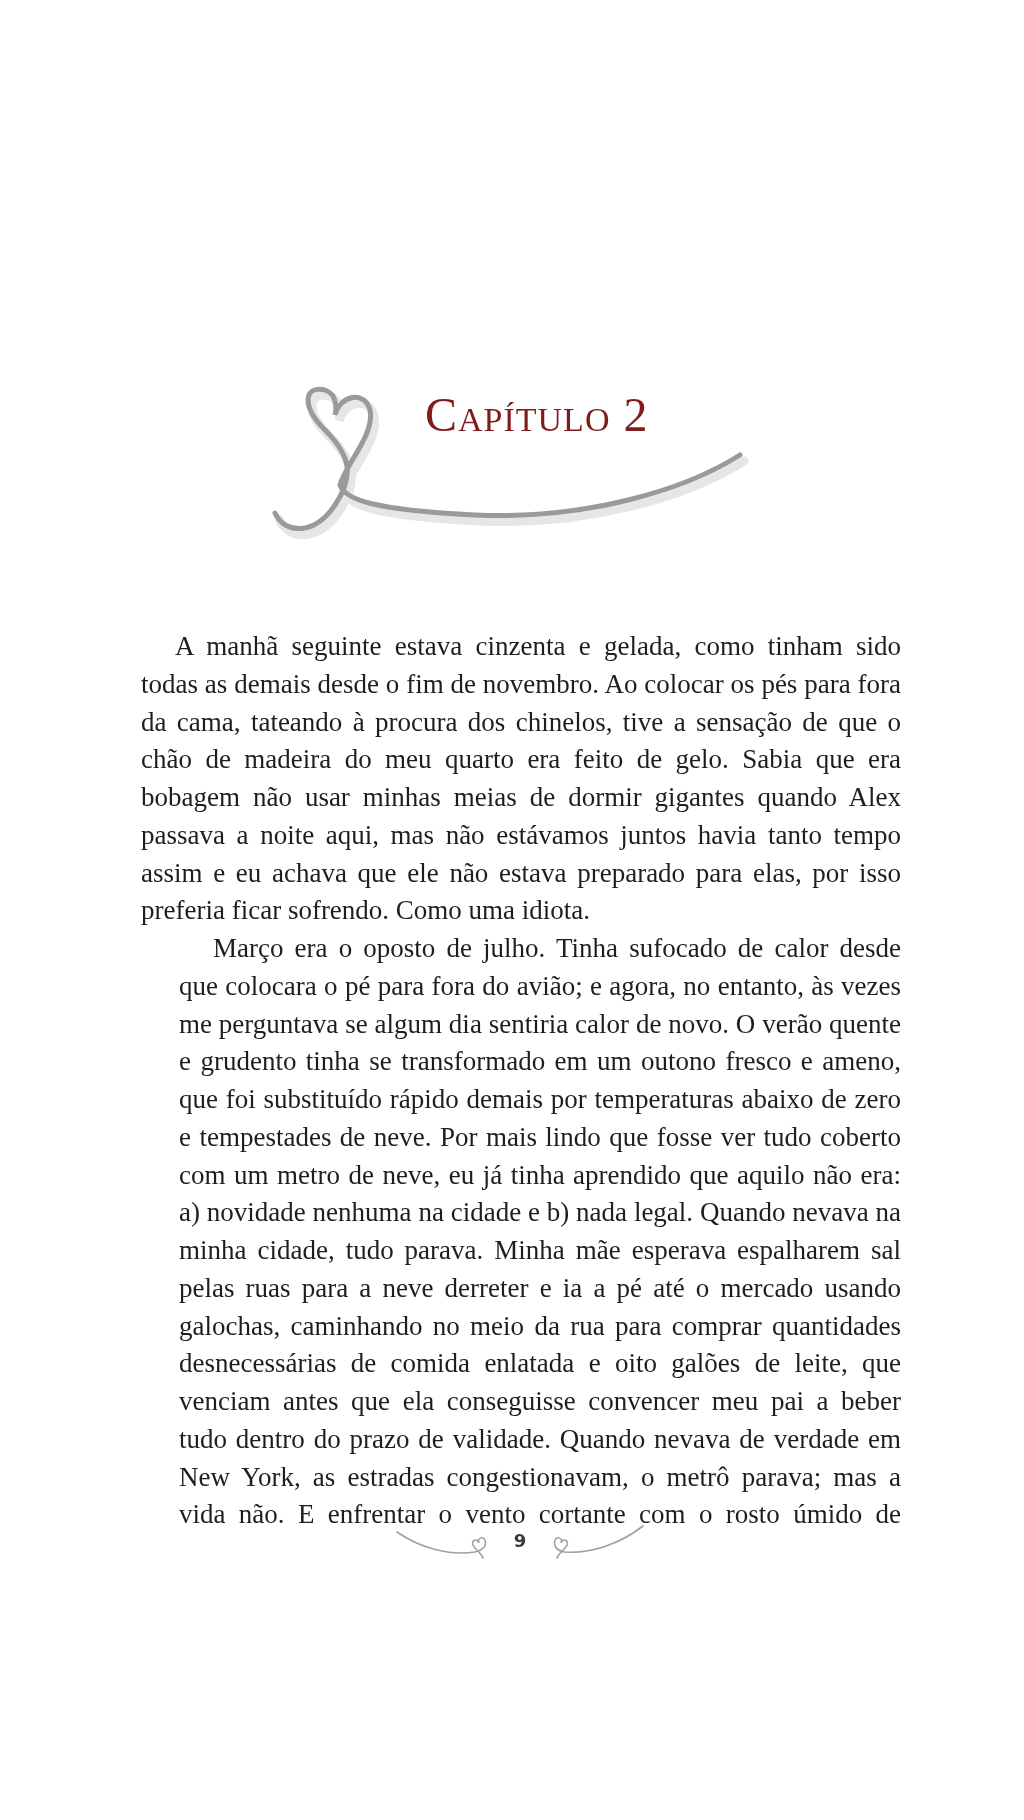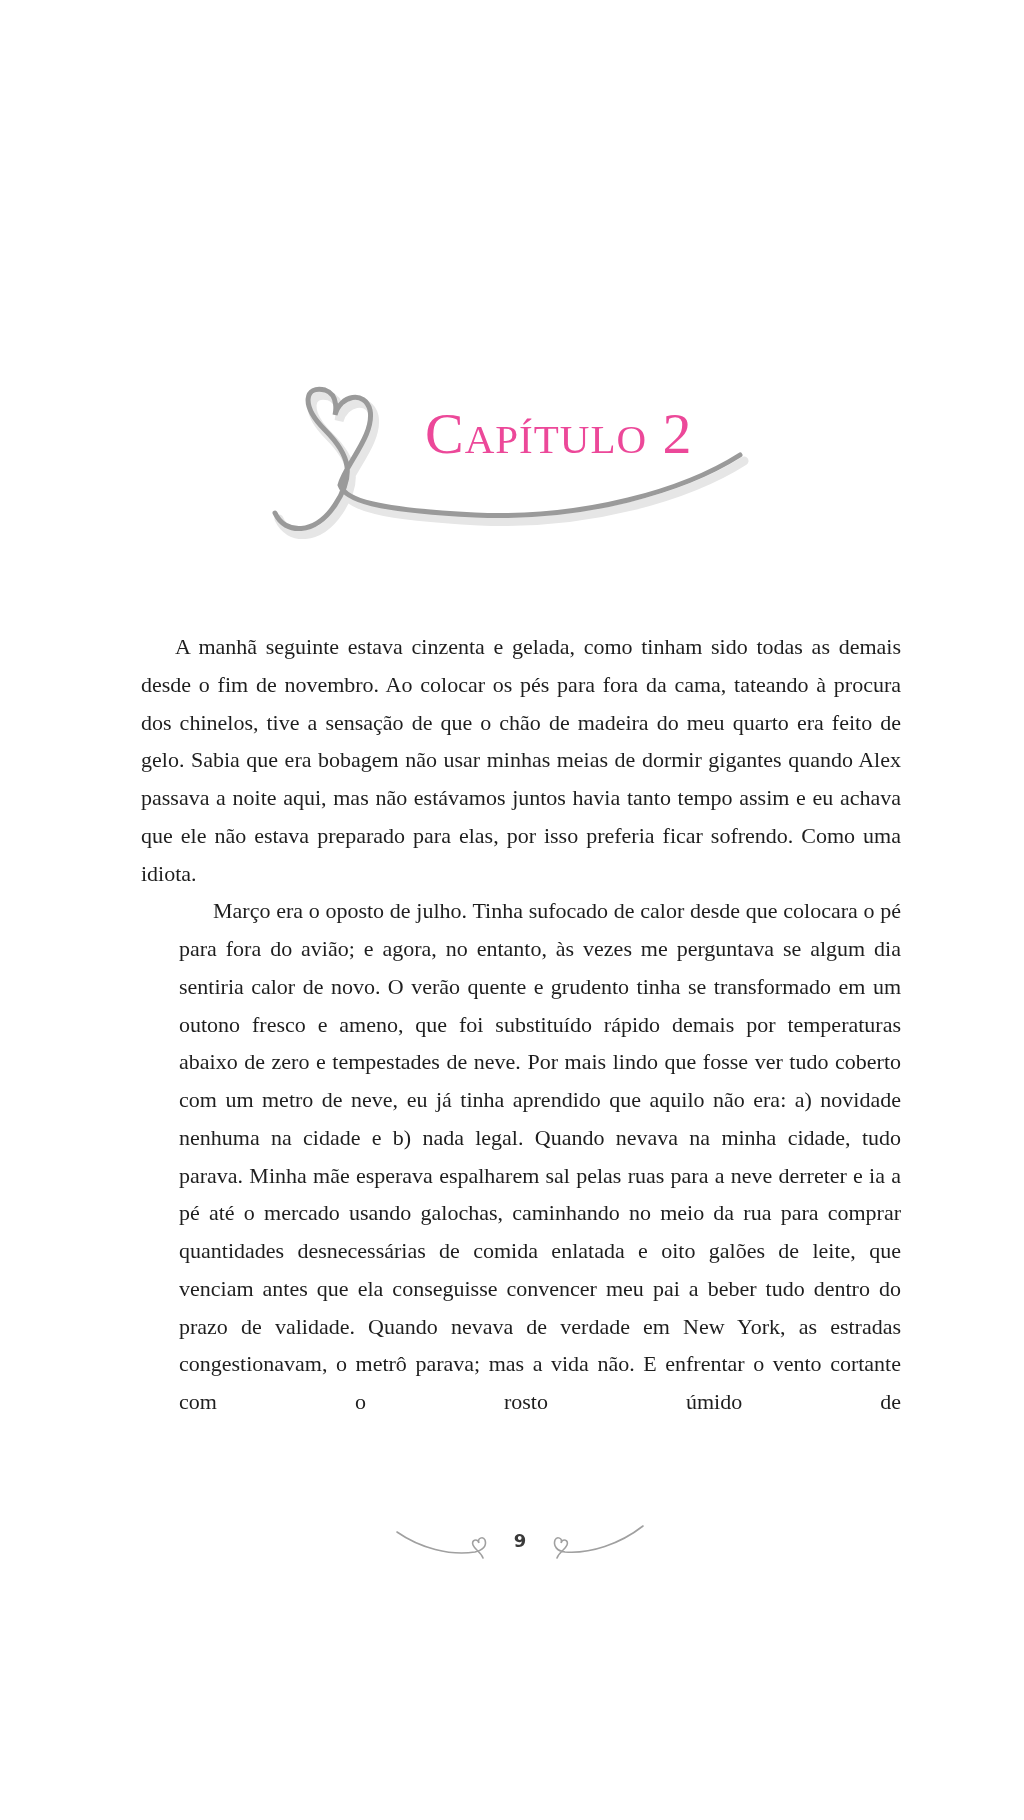--- a/index.html
+++ b/index.html
@@ -28,35 +28,35 @@
     width: 520px;
     height: 160px;
   }
   .chapter-header svg {
     position: absolute;
     left: 0; top: 0;
   }
   .chapter-title {
     position: absolute;
     left: 170px;
-    top: 20px;
+    top: 6px;
     font-family: "Liberation Serif", "DejaVu Serif", serif;
-    font-size: 58px;
+    font-size: 48px;
     letter-spacing: 1px;
-    color: #ec4899;
+    color: #7f1d1d;
     font-variant: small-caps;
     white-space: nowrap;
     line-height: 1;
   }
   .body-text {
     position: absolute;
     left: 141px;
     top: 628px;
     width: 760px;
-    font-size: 22px;
+    font-size: 27px;
     line-height: 37.75px;
     text-align: justify;
     color: #1e1e1e;
   }
   .body-text p {
     margin: 0;
     text-indent: 34px;
     hyphens: none;
   }
   .body-text p.last-partial {

